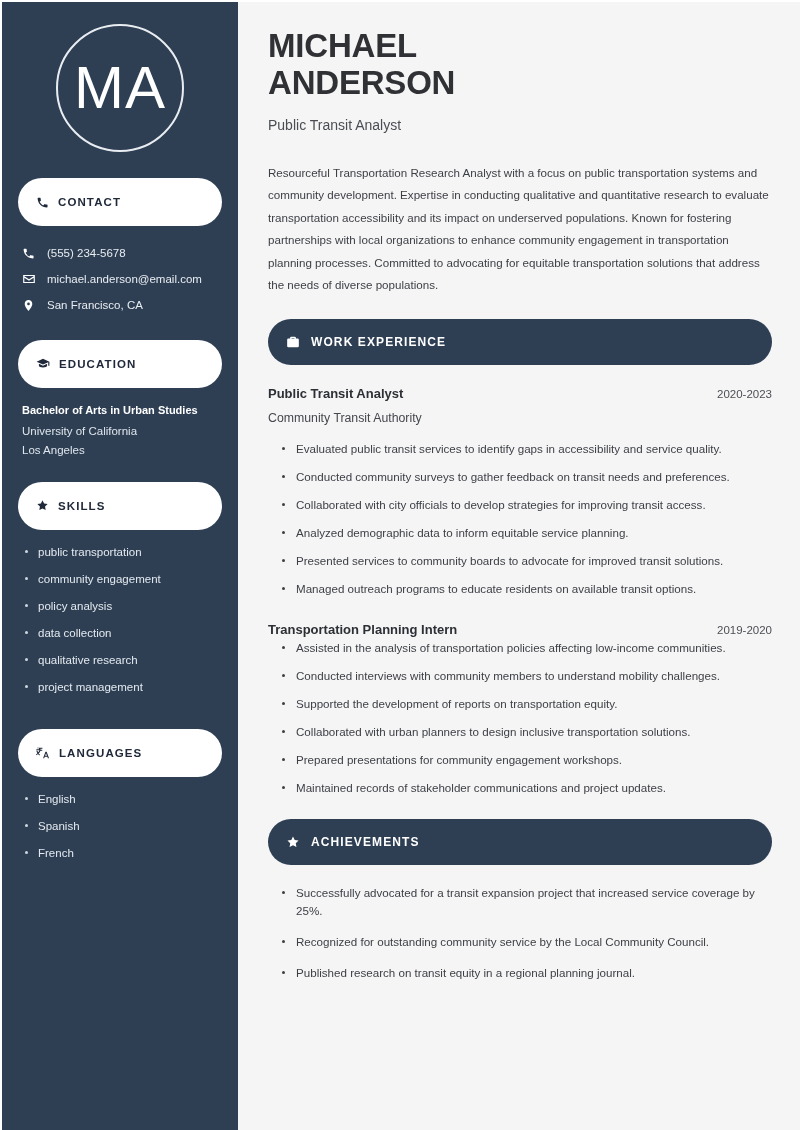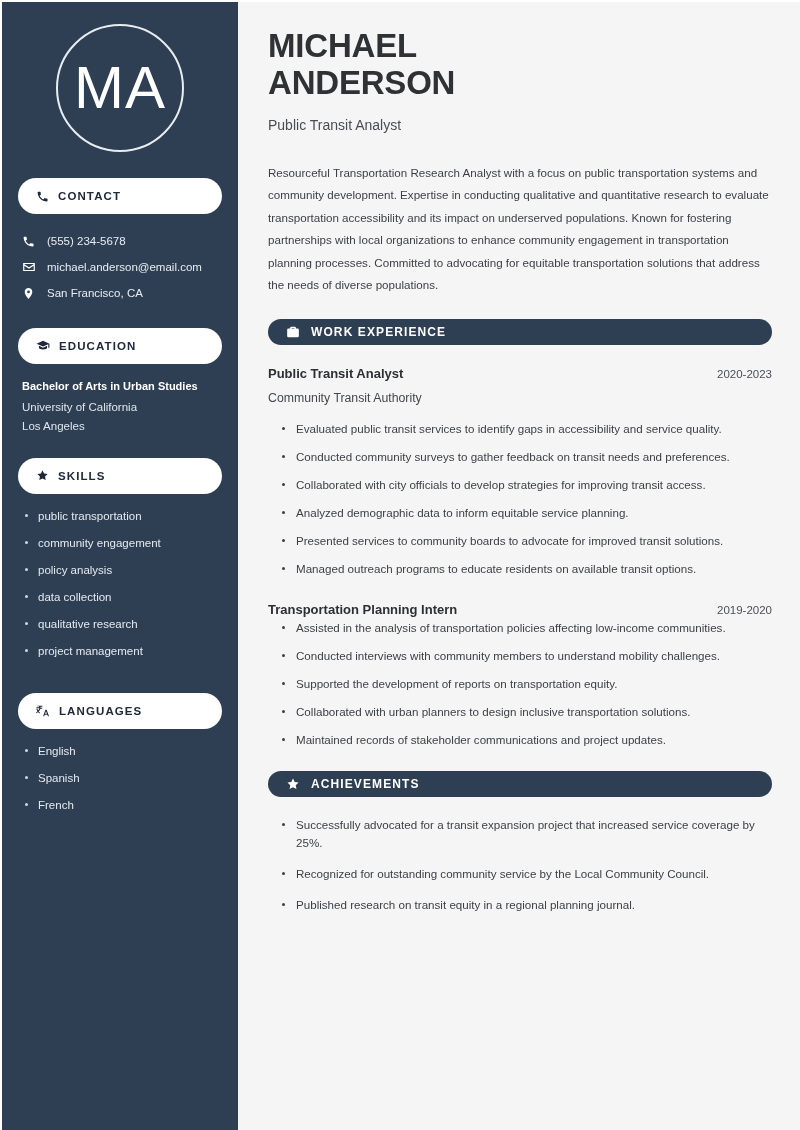--- a/index.html
+++ b/index.html
@@ -51,21 +51,21 @@
     font-size: 60px;
     font-weight: 400;
     letter-spacing: 1px;
     line-height: 1;
   }
 
   .pill {
     background: #ffffff;
     color: #20293a;
     border-radius: 999px;
-    height: 36px;
+    height: 48px;
     display: flex;
     align-items: center;
     gap: 9px;
     padding: 0 0 0 18px;
     margin-bottom: 14px;
   }
   .pill .pill-label {
     font-size: 11.5px;
     font-weight: 700;
     letter-spacing: 1.1px;
@@ -150,21 +150,21 @@
     font-size: 11.6px;
     color: #3c3f44;
     line-height: 1.95;
     margin-bottom: 22px;
   }
 
   .sec-bar {
     background: #2e3f54;
     color: #ffffff;
     border-radius: 999px;
-    height: 26px;
+    height: 46px;
     display: flex;
     align-items: center;
     gap: 11px;
     padding-left: 18px;
     margin-bottom: 19px;
   }
   .sec-bar .sec-label {
     font-size: 12px;
     font-weight: 700;
     letter-spacing: 1.1px;
@@ -360,20 +360,21 @@
     <div class="job job-second">
       <div class="job-head">
         <div class="job-role">Transportation Planning Intern</div>
         <div class="job-dates">2019-2020</div>
       </div>
       <ul class="bullets">
         <li>Assisted in the analysis of transportation policies affecting low-income communities.</li>
         <li>Conducted interviews with community members to understand mobility challenges.</li>
         <li>Supported the development of reports on transportation equity.</li>
         <li>Collaborated with urban planners to design inclusive transportation solutions.</li>
+        <li>Prepared presentations for community engagement workshops.</li>
         <li>Maintained records of stakeholder communications and project updates.</li>
       </ul>
     </div>
 
     <div class="sec-bar">
       <span class="ic">
         <svg width="14" height="14" viewBox="0 0 24 24" fill="#ffffff">
             <path d="M12 2.5l2.9 6 6.6.9-4.8 4.6 1.2 6.5-5.9-3.1-5.9 3.1 1.2-6.5L2.5 9.4l6.6-.9 2.9-6z"></path>
           </svg>
       </span>

